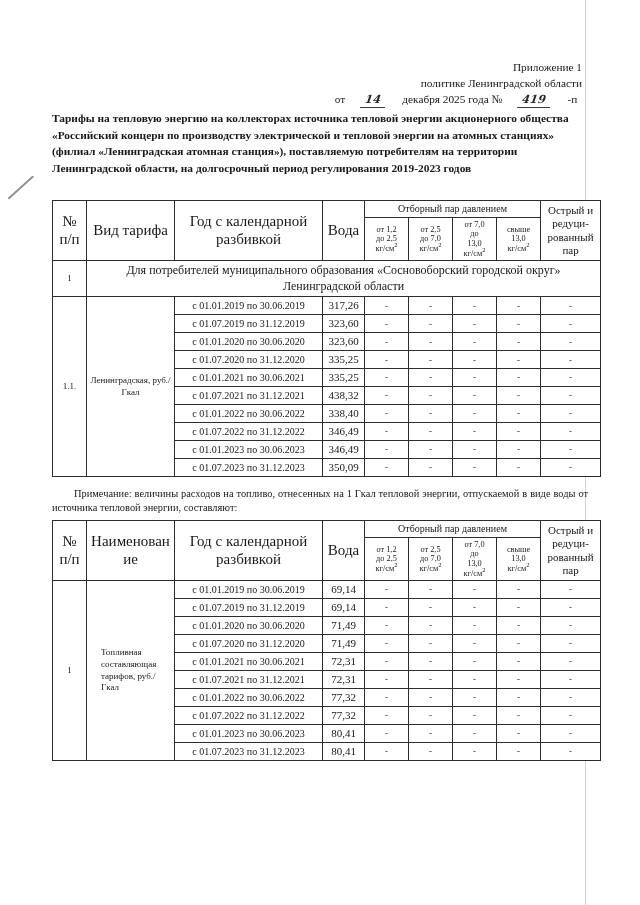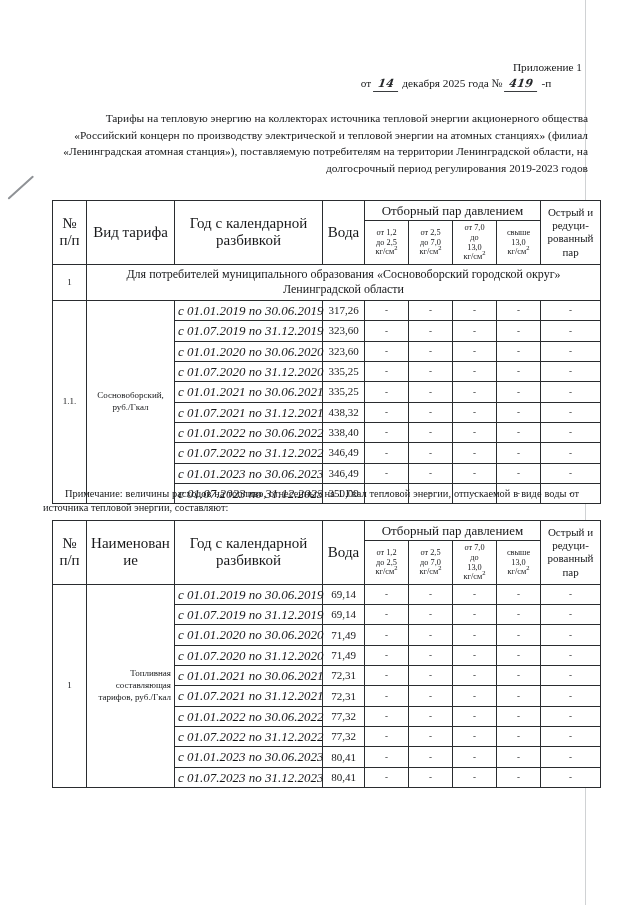--- a/index.html
+++ b/index.html
@@ -63,21 +63,21 @@
     text-align: right;
     font-size: 11.3px;
     line-height: 1.42;
     margin-top: 23px;
   }
   .doc-header .hline { display: block; white-space: nowrap; }
   .doc-header .hline.order-line {
     display: flex;
     justify-content: center;
     align-items: baseline;
-    gap: 3px;
+    gap: 16px;
     white-space: nowrap;
   }
   .hand {
     font-family: "DejaVu Serif", serif;
     font-style: italic;
     font-weight: 700;
     font-size: 11px;
     color: #26282b;
     border-bottom: 1px solid #3a3c3f;
     padding: 0 5px 0 4px;
@@ -86,23 +86,23 @@
     display: inline-block;
     line-height: 1.15;
   }
 
   
   .doc-title {
     position: absolute;
     left: 52px;
     top: 110px;
     width: 536px;
-    text-align: right;
+    text-align: left;
     font-size: 11.4px;
-    font-weight: 400;
+    font-weight: 700;
     line-height: 1.45;
   }
 
   
   table.tariff {
     position: absolute;
     border-collapse: collapse;
     table-layout: fixed;
     font-size: 8.9px;
     line-height: 1.18;
@@ -114,91 +114,91 @@
     padding: 2px 3px;
     text-align: center;
     vertical-align: middle;
     font-weight: 400;
     word-wrap: break-word;
   }
   table.tariff th {
     font-weight: 400;
   }
   td.cell-period {
-    font-size: 13px;
+    font-size: 10px;
     white-space: nowrap;
-    font-style: italic;
   }
   td.cell-value {
     font-size: 11px;
   }
   td.cell-dash {
     font-size: 9px;
   }
   td.cell-group {
     text-align: left;
     padding: 3px 5px;
     font-size: 12px;
     line-height: 1.3;
   }
   td.cell-rowlabel {
     font-size: 9px;
     line-height: 1.3;
   }
   td.cell-rowlabel.left-align {
-    text-align: right;
-    padding-left: 6px;
+    text-align: left;
+    padding-left: 14px;
   }
   th.head-main {
     font-size: 15px;
     padding: 4px 2px;
   }
   th.head-span {
-    font-size: 13px;
+    font-size: 10px;
     padding: 2px 2px;
   }
   th.head-press {
     font-size: 8.3px;
     line-height: 1.16;
     padding: 2px 1px;
   }
   th.head-sharp {
     font-size: 11px;
     line-height: 1.2;
     padding: 2px 2px;
   }
   sup { font-size: 6.6px; line-height: 0; }
 
   #table-one { left: 52px; top: 200px; width: 548px; }
   #table-two { left: 52px; top: 520px; width: 548px; }
 
   
   .note {
     position: absolute;
-    left: 43px;
+    left: 52px;
     top: 487px;
     width: 536px;
     font-size: 10.4px;
     line-height: 1.36;
     text-align: justify;
     text-indent: 22px;
   }
 </style>
 </head>
 <body>
 
 <div class="page">
 
   <div class="scan-seam"></div>
   <div class="margin-mark">
       <span></span>
     </div>
 
   <div class="doc-header">
     <span class="hline">Приложение 1</span>
+    <span class="hline">политике Ленинградской области</span>
     <span class="hline order-line">
       <span>от</span>
       <span class="hand">14</span>
       <span>декабря 2025 года №</span>
       <span class="hand">419</span>
       <span>-п</span>
     </span>
   </div>
 
   <div class="doc-title">Тарифы на тепловую энергию на коллекторах источника тепловой энергии акционерного общества «Российский концерн по производству электрической и тепловой энергии на атомных станциях» (филиал «Ленинградская атомная станция»), поставляемую потребителям на территории Ленинградской области, на долгосрочный период регулирования 2019-2023 годов</div>
@@ -254,21 +254,21 @@
       </tr>
     </thead>
     <tbody>
       <tr>
         <td class="cell-rowlabel">1</td>
         <td class="cell-group" colspan="8">Для потребителей муниципального образования «Сосновоборский городской округ» Ленинградской области</td>
       </tr>
 
     <tr>
           <td class="cell-rowlabel" rowspan="10">1.1.</td>
-          <td class="cell-rowlabel" rowspan="10">Сосновоборский, руб./Гкал</td>
+          <td class="cell-rowlabel" rowspan="10">Ленинградская, руб./Гкал</td>
           <td class="cell-period">с 01.01.2019 по 30.06.2019</td>
           <td class="cell-value">317,26</td>
           <td class="cell-dash">-</td>
           <td class="cell-dash">-</td>
           <td class="cell-dash">-</td>
           <td class="cell-dash">-</td>
           <td class="cell-dash">-</td>
         </tr>
         <tr>
           <td class="cell-period">с 01.07.2019 по 31.12.2019</td>

